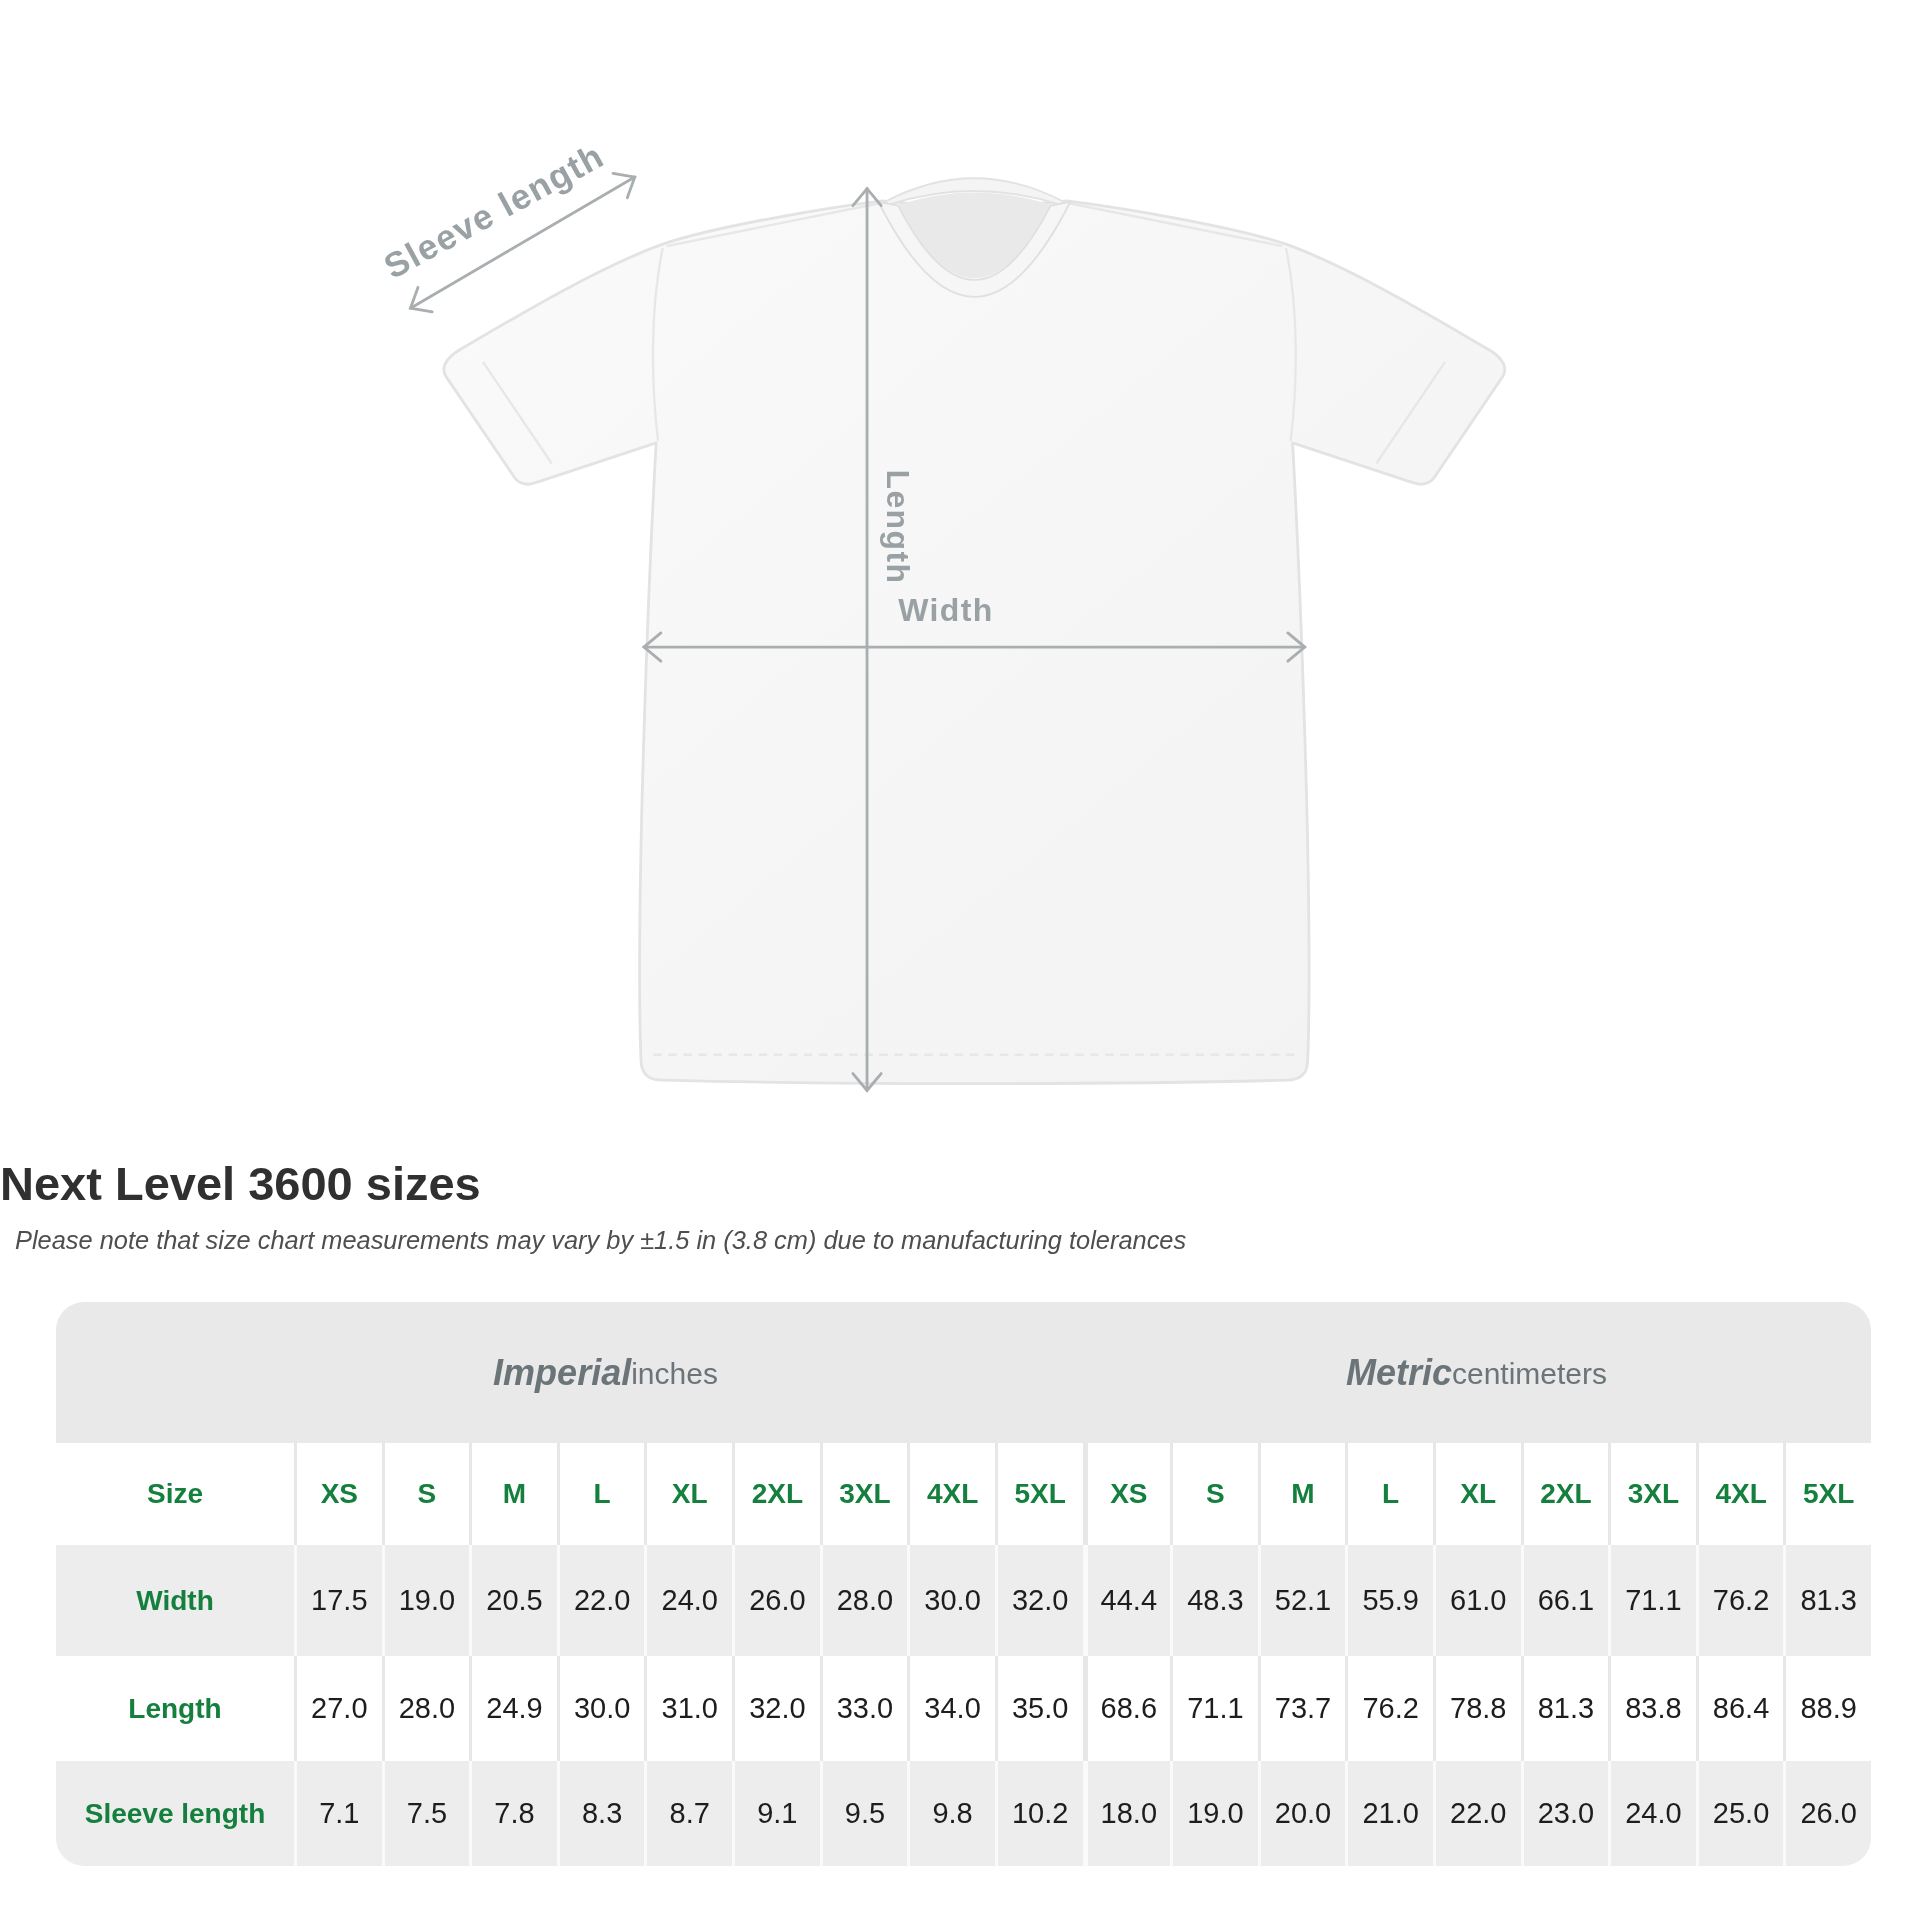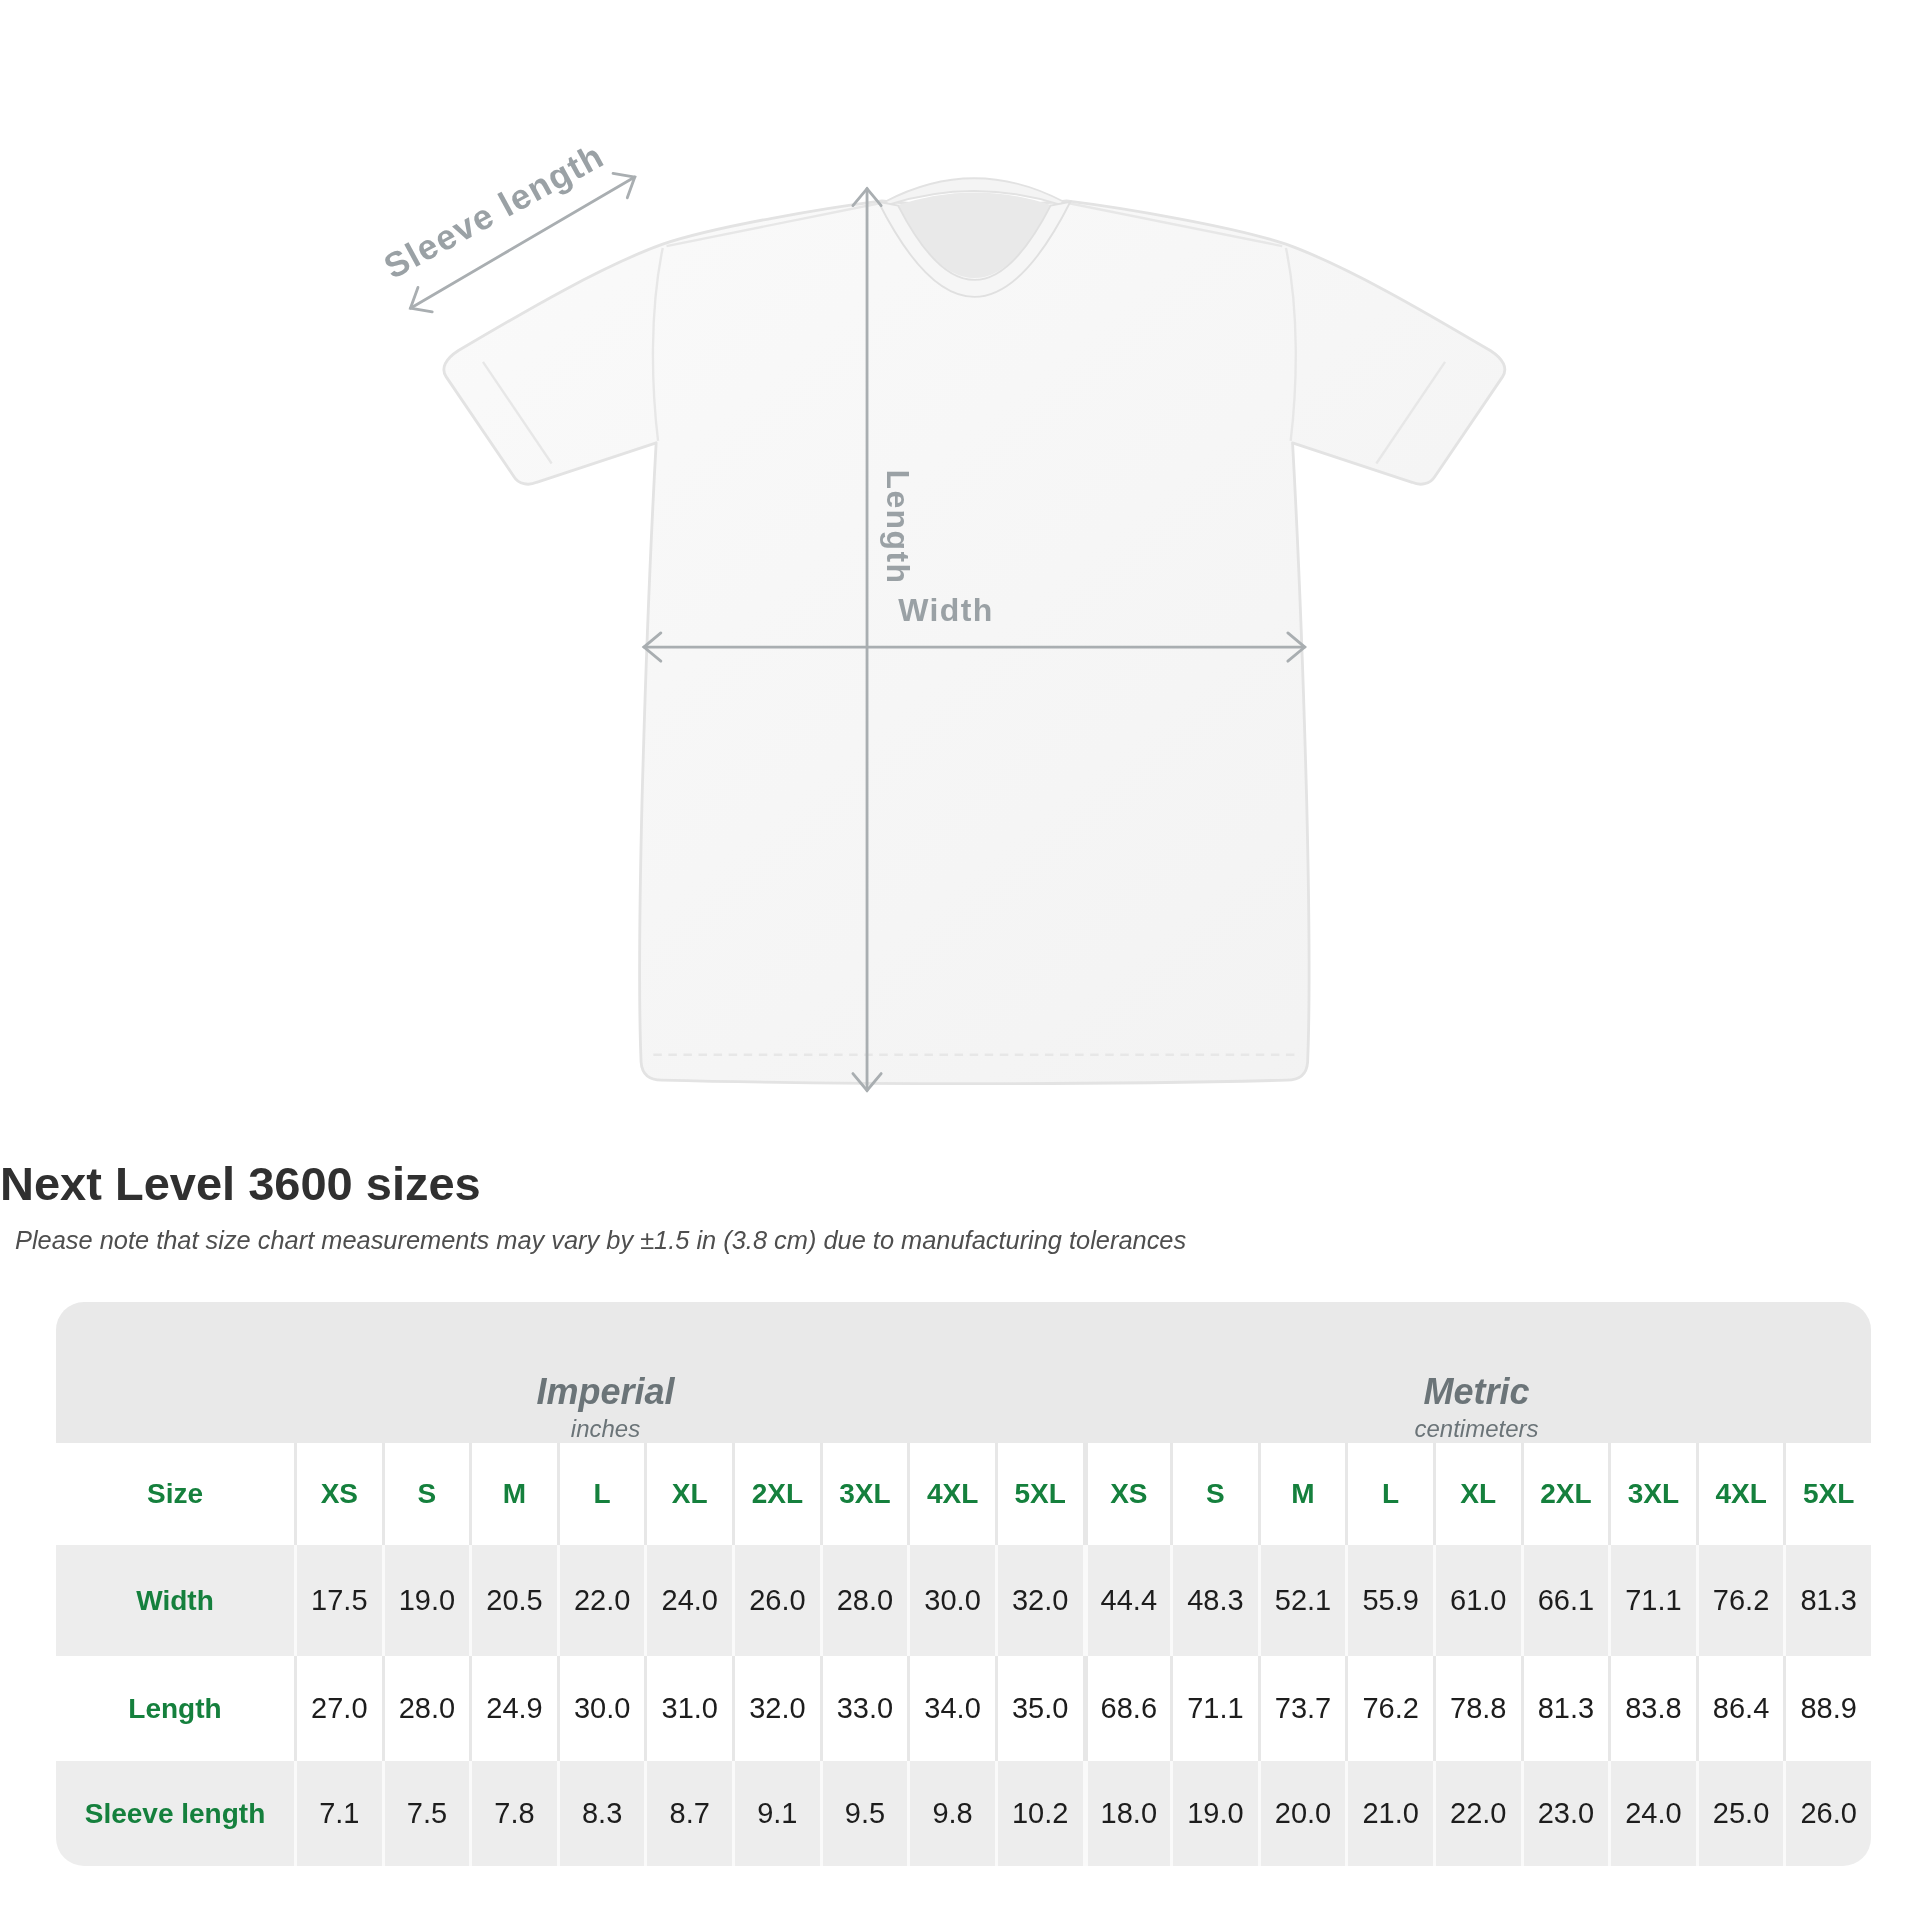--- a/index.html
+++ b/index.html
@@ -23,27 +23,27 @@
   .heading{position:absolute;left:0;top:1156px;width:1928px;text-align:left;}
   .heading .title{font-size:47px;font-weight:bold;color:#303030;margin:0;}
   .heading .subtitle{font-size:25.4px;font-style:italic;color:#4e4e4e;margin-top:15px;padding-left:15px;}
 
   
   .size-table{position:absolute;left:56px;top:1302px;width:1815px;height:565px;}
   .band{
     position:relative;height:141px;background:#e9e9e9;border-radius:28px 28px 0 0;
   }
   .band .group{
-    position:absolute;top:0;bottom:0;display:flex;flex-direction:column;
-    align-items:center;justify-content:flex-end;color:#6b7478;
+    position:absolute;top:0;bottom:0;display:flex;flex-direction:row;
+    align-items:center;justify-content:center;color:#6b7478;
   }
   .band .group.imperial{left:60px;width:979px;}
   .band .group.metric{left:1026px;right:0;}
   .band .group .gname{font-size:36px;font-weight:bold;font-style:italic;}
-  .band .group .gunit{font-size:24px;font-style:italic;margin-top:2px;}
+  .band .group .gunit{font-size:30px;margin-top:2px;}
 
   .grid{
     display:grid;
     grid-template-columns:238px repeat(18, 1fr);
     grid-template-rows:102px 111px 105px 105px;
   }
   .cell{
     display:flex;align-items:center;justify-content:center;
     font-size:29px;color:#1d1d1d;background:#ffffff;
   }

